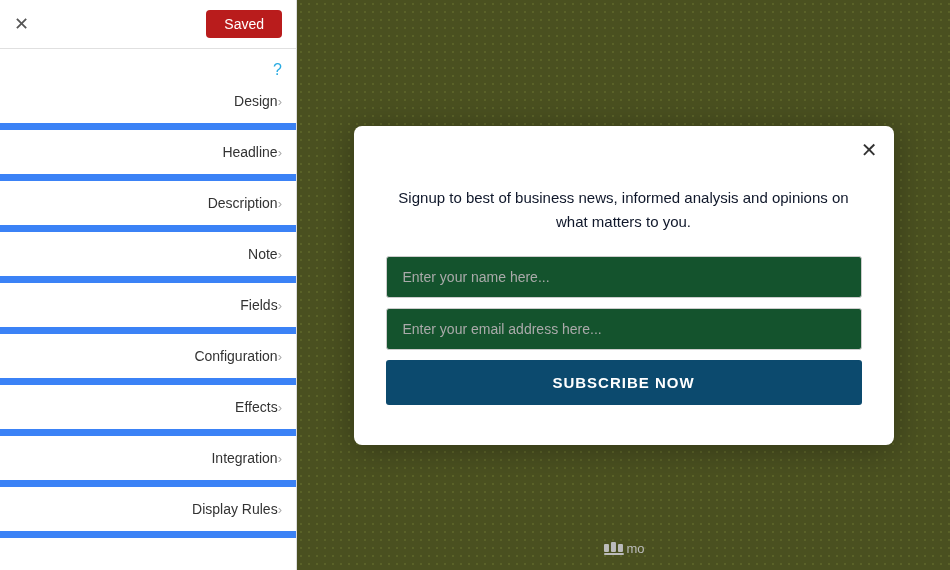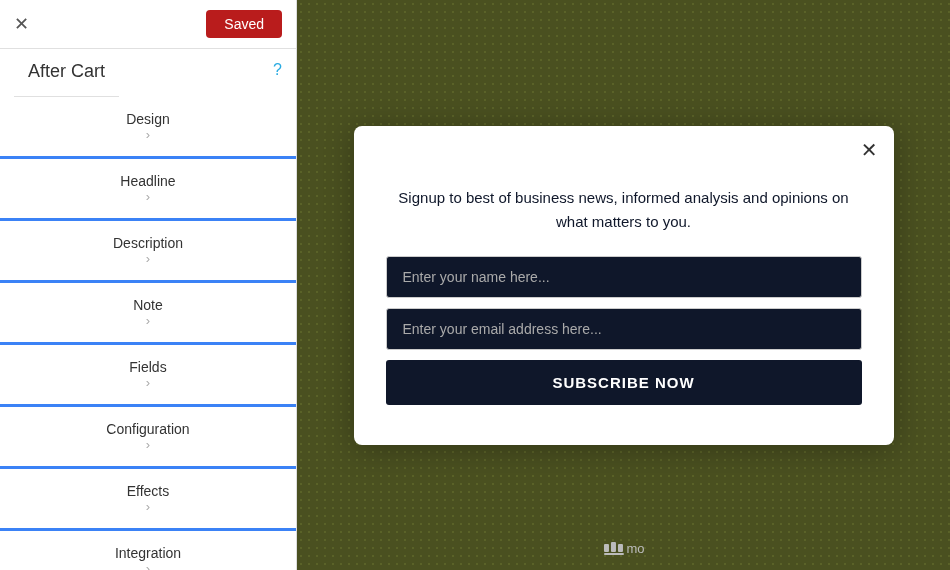--- a/index.html
+++ b/index.html
@@ -77,25 +77,24 @@
       align-items: flex-start;
       justify-content: space-between;
       padding: 12px 14px 0 14px;
     }
 
     .nav-item {
       display: flex;
       align-items: center;
       justify-content: flex-end;
       padding: 14px 14px;
-      border-bottom: 3px solid #3b82f6;
+      border-bottom: 7px solid #3b82f6;
       cursor: pointer;
       color: #333;
       font-size: 14px;
-      flex-direction: column;
     }
 
     .chevron-icon {
       color: #aaa;
       font-size: 13px;
     }
 
     
     .main-area {
       flex: 1;
@@ -151,30 +150,30 @@
 
     .modal-input {
       width: 100%;
       border: 1px solid #ccc;
       border-radius: 3px;
       padding: 12px 16px;
       font-size: 14px;
       color: #aaa;
       margin-bottom: 10px;
       outline: none;
-      background: #0f172a;
+      background: #14532d;
     }
 
     .modal-input::placeholder {
       color: #aaa;
     }
 
     .subscribe-btn {
       width: 100%;
-      background: #0f172a;
+      background: #0c4a6e;
       color: #fff;
       border: none;
       border-radius: 3px;
       padding: 14px;
       font-size: 15px;
       font-weight: bold;
       letter-spacing: 1px;
       cursor: pointer;
       margin-bottom: 12px;
       text-transform: uppercase;
@@ -210,21 +209,20 @@
 <body>
 
 <aside class="sidebar">
   <div class="sidebar-header">
     <button class="close-icon-btn">✕</button>
     <button class="saved-btn">Saved</button>
   </div>
 
   <div class="subtitle-row">
     <div>
-      <div class="sidebar-title">After Cart</div>
     </div>
     <span class="help-icon">?</span>
   </div>
 
   <nav>
     <div class="nav-item">
       <span>Design</span>
       <span class="chevron-icon">›</span>
     </div>
     <div class="nav-item">

